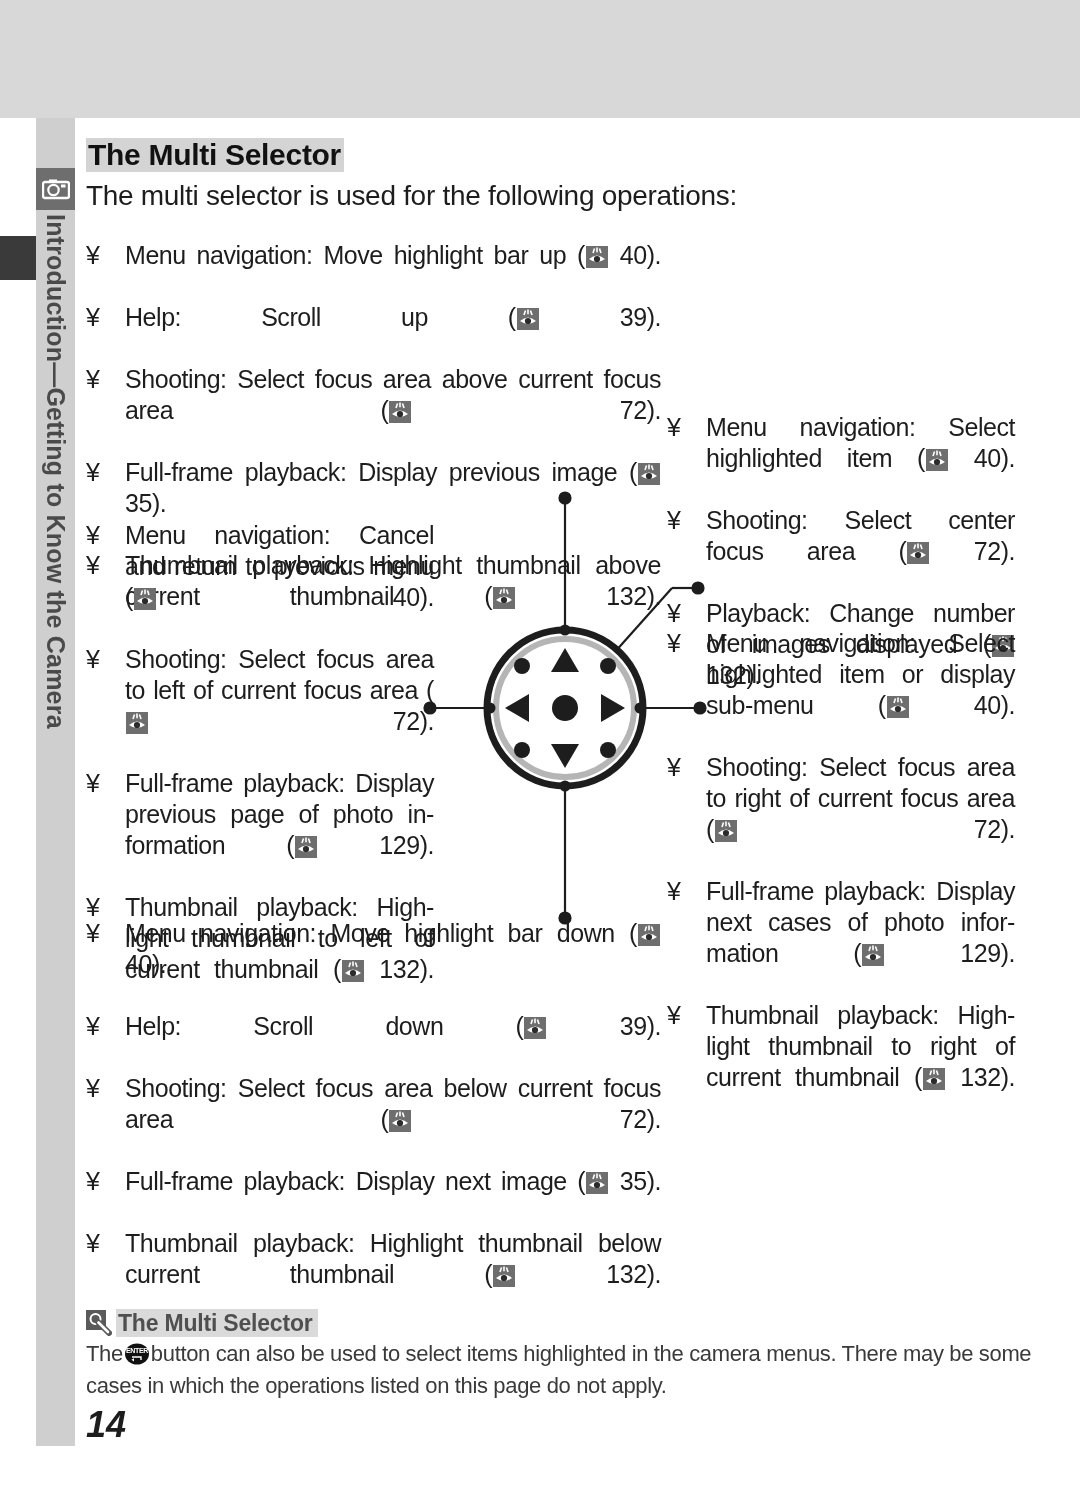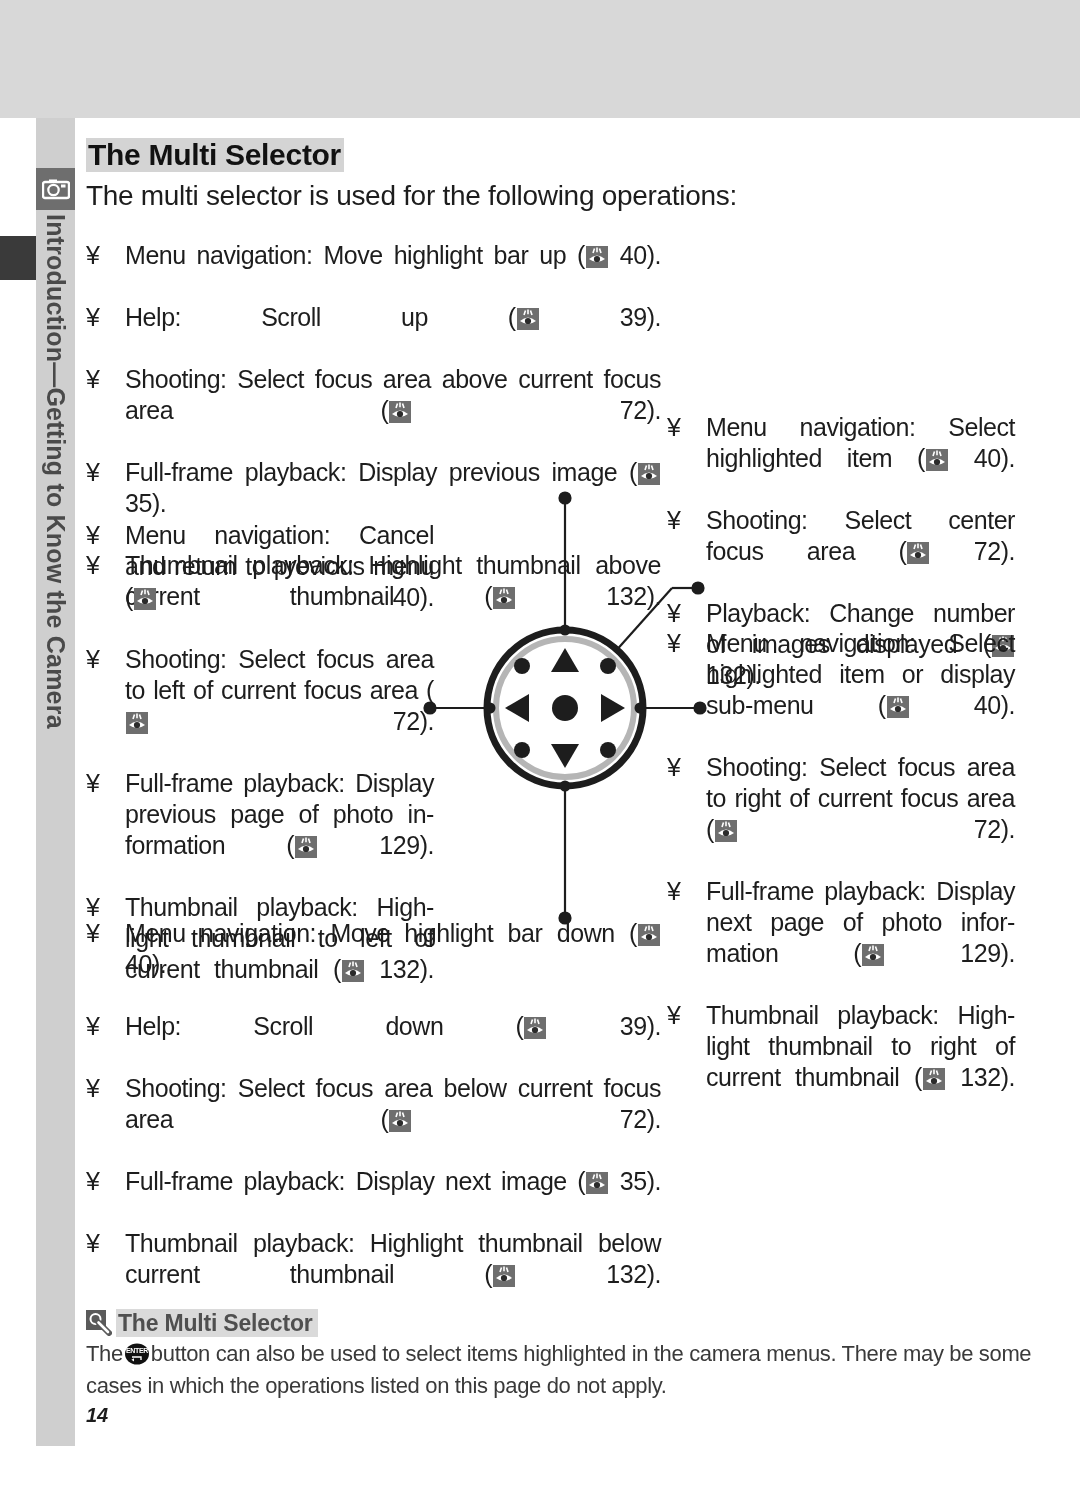--- a/index.html
+++ b/index.html
@@ -190,21 +190,21 @@
     height: 22px;
     vertical-align: -4px;
     margin: 0 1px;
   }
 
   
   .pagenum {
     position: absolute;
     left: 86px;
     top: 1404px;
-    font-size: 20px;
+    font-size: 36px;
     font-weight: bold;
     font-style: italic;
     color: #1d1d1d;
   }
 </style>
 </head>
 <body>
 
 <div id="page">
 
@@ -376,21 +376,21 @@
         <span class="bullet-text"><span>Shooting:</span> <span>Select focus area to right of current focus area (</span><span class="eyeref"><svg width="22" height="22" viewBox="0 0 22 22">
               <path d="M3 13 Q11 6 19 13 Q11 19 3 13 Z" fill="#ffffff"></path>
               <circle cx="11" cy="13" r="3.1" fill="#2b2b2b"></circle>
               <line x1="7" y1="7" x2="8.5" y2="2.5" stroke="#ffffff" stroke-width="1.6"></line>
               <line x1="11" y1="6.2" x2="11" y2="1.6" stroke="#ffffff" stroke-width="1.6"></line>
               <line x1="15" y1="7" x2="13.5" y2="2.5" stroke="#ffffff" stroke-width="1.6"></line>
             </svg></span> <span>72</span><span>).</span></span>
       </div>
       <div class="bullet-row">
         <span class="bullet-mark">¥</span>
-        <span class="bullet-text"><span>Full-frame playback:</span> <span>Display next page of photo infor-mation (</span><span class="eyeref"><svg width="22" height="22" viewBox="0 0 22 22">
+        <span class="bullet-text"><span>Full-frame playback:</span> <span>Display next cases of photo infor-mation (</span><span class="eyeref"><svg width="22" height="22" viewBox="0 0 22 22">
               <path d="M3 13 Q11 6 19 13 Q11 19 3 13 Z" fill="#ffffff"></path>
               <circle cx="11" cy="13" r="3.1" fill="#2b2b2b"></circle>
               <line x1="7" y1="7" x2="8.5" y2="2.5" stroke="#ffffff" stroke-width="1.6"></line>
               <line x1="11" y1="6.2" x2="11" y2="1.6" stroke="#ffffff" stroke-width="1.6"></line>
               <line x1="15" y1="7" x2="13.5" y2="2.5" stroke="#ffffff" stroke-width="1.6"></line>
             </svg></span> <span>129</span><span>).</span></span>
       </div>
       <div class="bullet-row">
         <span class="bullet-mark">¥</span>
         <span class="bullet-text"><span>Thumbnail playback:</span> <span>High-light thumbnail to right of current thumbnail (</span><span class="eyeref"><svg width="22" height="22" viewBox="0 0 22 22">

